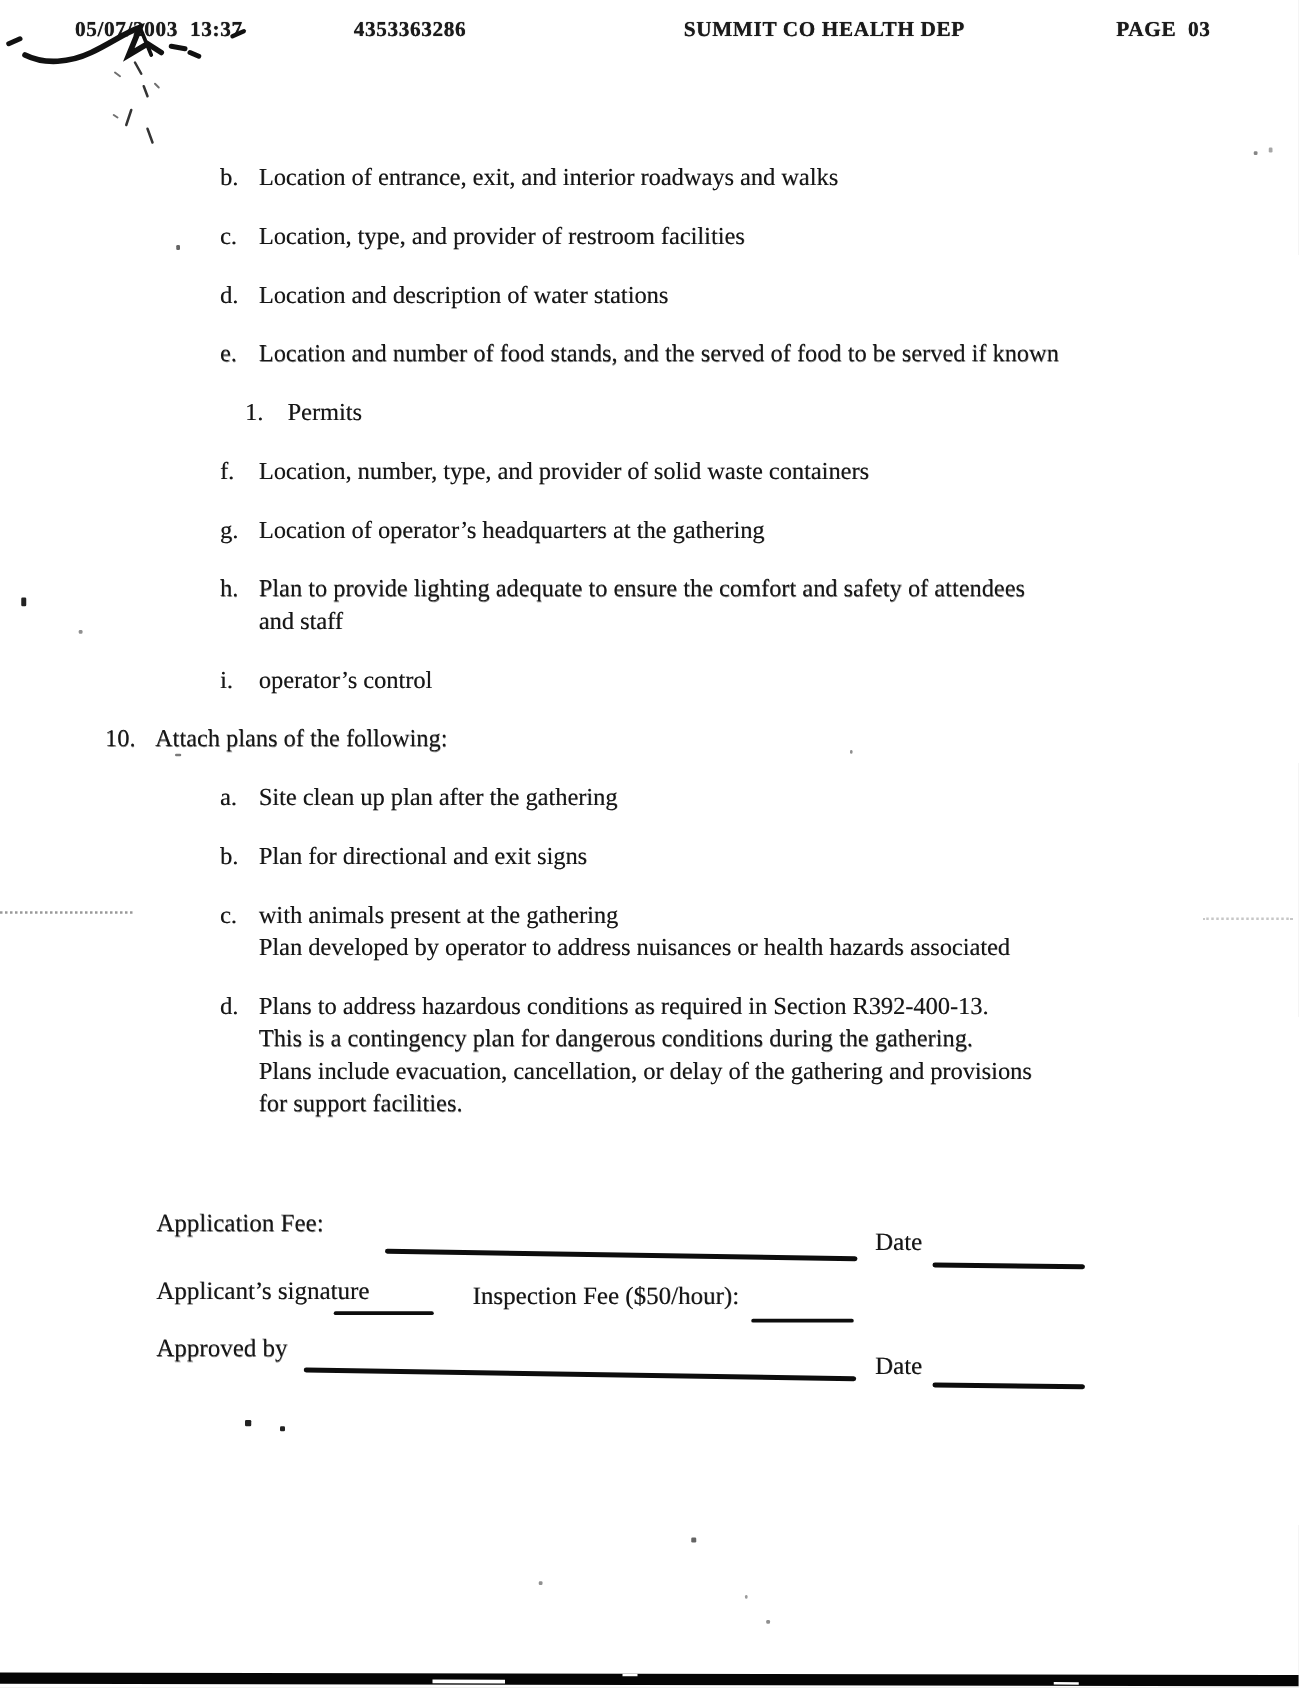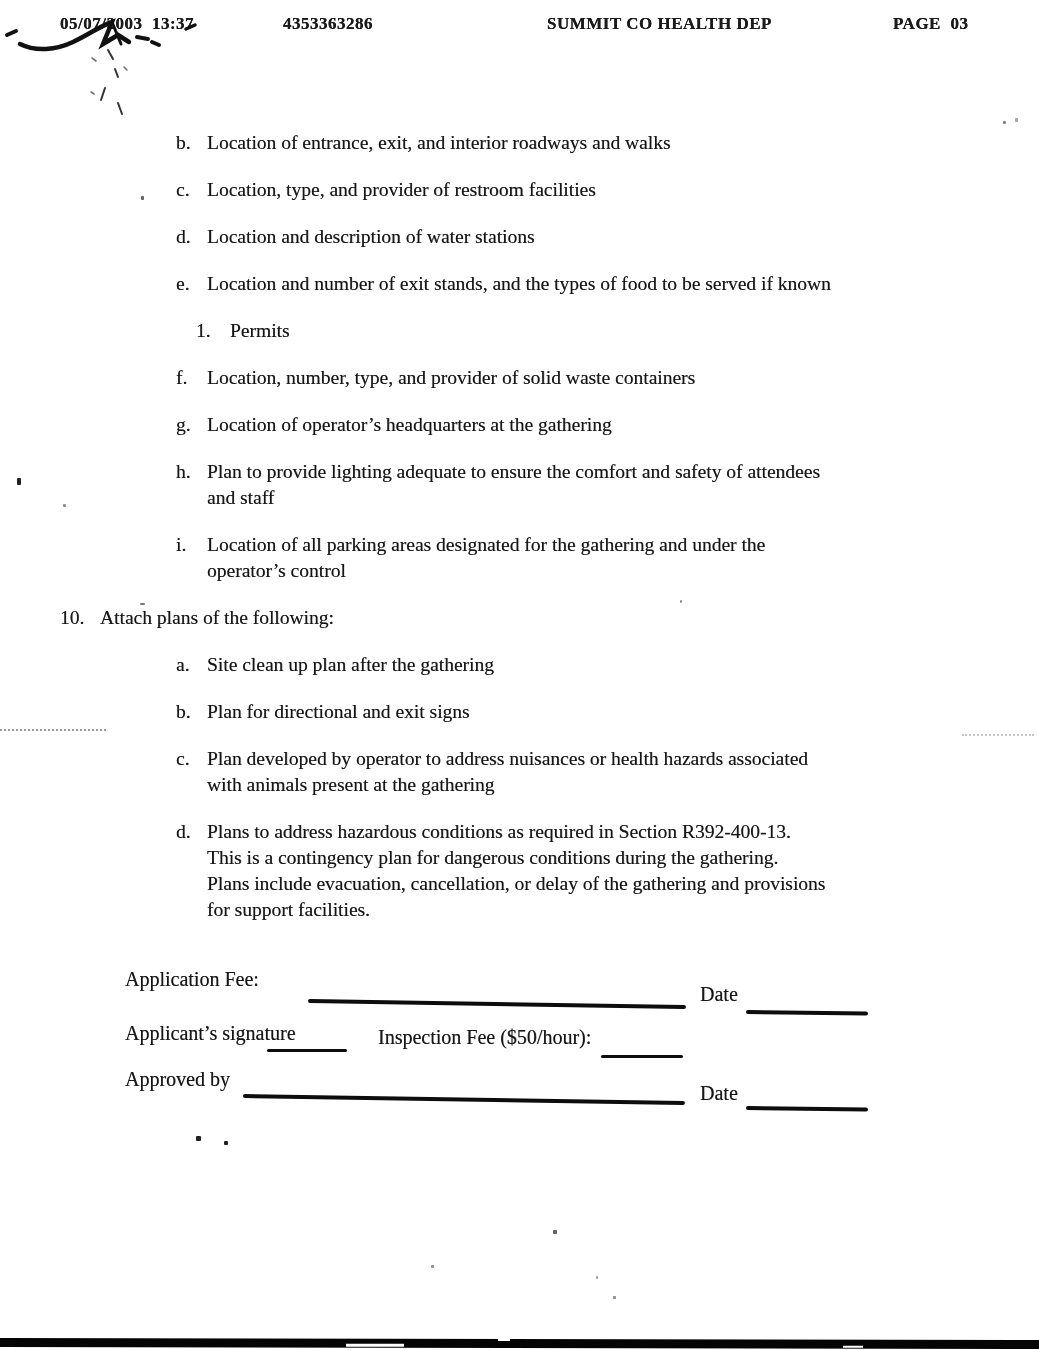--- a/index.html
+++ b/index.html
@@ -30,21 +30,21 @@
   
   .scribble{position:absolute;left:0;top:14px;}
 
   
   .checklist{
     position:absolute;left:0;top:130px;width:1039px;
     font-size:19.5px;line-height:26px;
     text-shadow:0.3px 0.3px 0 rgba(20,20,20,0.55);
   }
   .row{display:flex;margin-bottom:21px;}
-  .row.indent0{padding-left:60px;}
+  .row.indent0{padding-left:84px;}
   .row.indent0 .lbl{width:40px;flex:none;}
   .row.indent1{padding-left:176px;}
   .row.indent1 .lbl{width:31px;flex:none;}
   .row.indent2{padding-left:196px;}
   .row.indent2 .lbl{width:34px;flex:none;}
   .txt{max-width:700px;}
 
   
   .form-area span{
     position:absolute;
@@ -115,21 +115,21 @@
       </div>
       <div class="row indent1">
         <span class="lbl">d.</span>
         <div class="txt">
           <div>Location and description of water stations</div>
         </div>
       </div>
       <div class="row indent1">
         <span class="lbl">e.</span>
         <div class="txt">
-          <div>Location and number of exit stands, and the types of food to be served if known</div>
+          <div>Location and number of food stands, and the served of food to be served if known</div>
         </div>
       </div>
       <div class="row indent2">
         <span class="lbl">1.</span>
         <div class="txt">
           <div>Permits</div>
         </div>
       </div>
       <div class="row indent1">
         <span class="lbl">f.</span>
@@ -146,21 +146,20 @@
       <div class="row indent1">
         <span class="lbl">h.</span>
         <div class="txt">
           <div>Plan to provide lighting adequate to ensure the comfort and safety of attendees</div>
           <div>and staff</div>
         </div>
       </div>
       <div class="row indent1">
         <span class="lbl">i.</span>
         <div class="txt">
-          <div>Location of all parking areas designated for the gathering and under the</div>
           <div>operator’s control</div>
         </div>
       </div>
       <div class="row indent0">
         <span class="lbl">10.</span>
         <div class="txt">
           <div>Attach plans of the following:</div>
         </div>
       </div>
       <div class="row indent1">
@@ -171,22 +170,22 @@
       </div>
       <div class="row indent1">
         <span class="lbl">b.</span>
         <div class="txt">
           <div>Plan for directional and exit signs</div>
         </div>
       </div>
       <div class="row indent1">
         <span class="lbl">c.</span>
         <div class="txt">
+          <div>with animals present at the gathering</div>
           <div>Plan developed by operator to address nuisances or health hazards associated</div>
-          <div>with animals present at the gathering</div>
         </div>
       </div>
       <div class="row indent1">
         <span class="lbl">d.</span>
         <div class="txt">
           <div>Plans to address hazardous conditions as required in Section R392-400-13.</div>
           <div>This is a contingency plan for dangerous conditions during the gathering.</div>
           <div>Plans include evacuation, cancellation, or delay of the gathering and provisions</div>
           <div>for support facilities.</div>
         </div>

